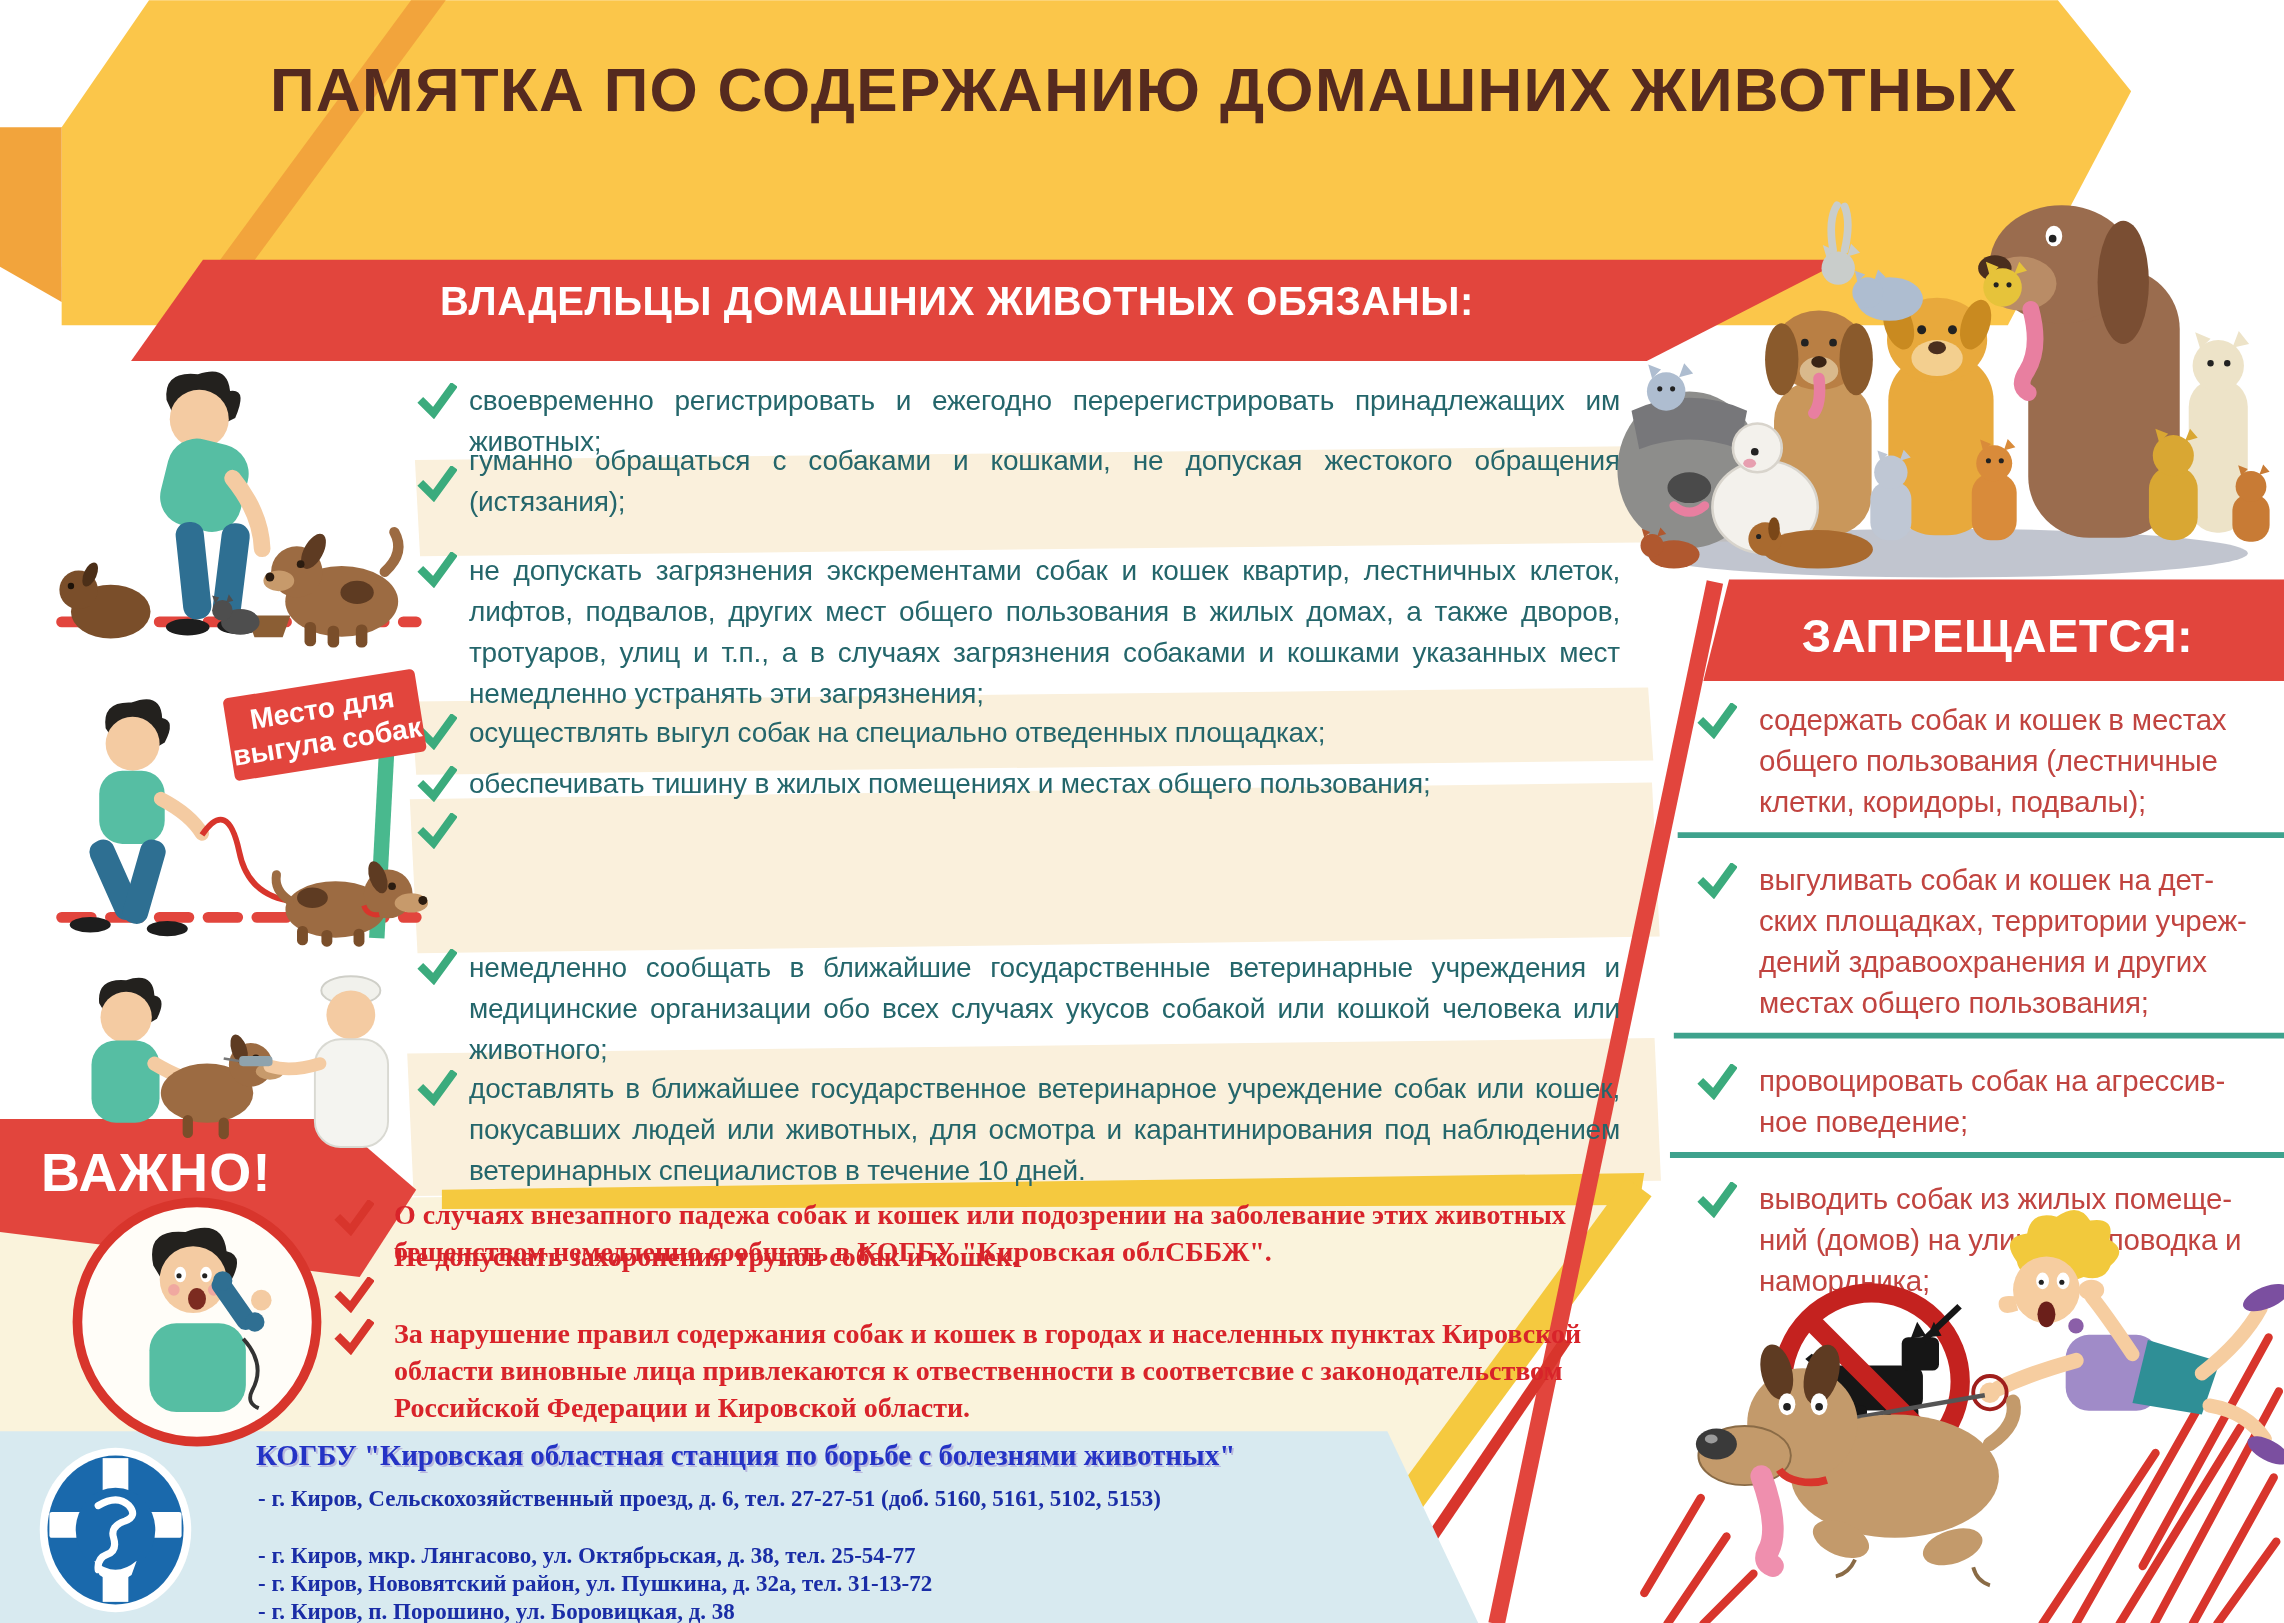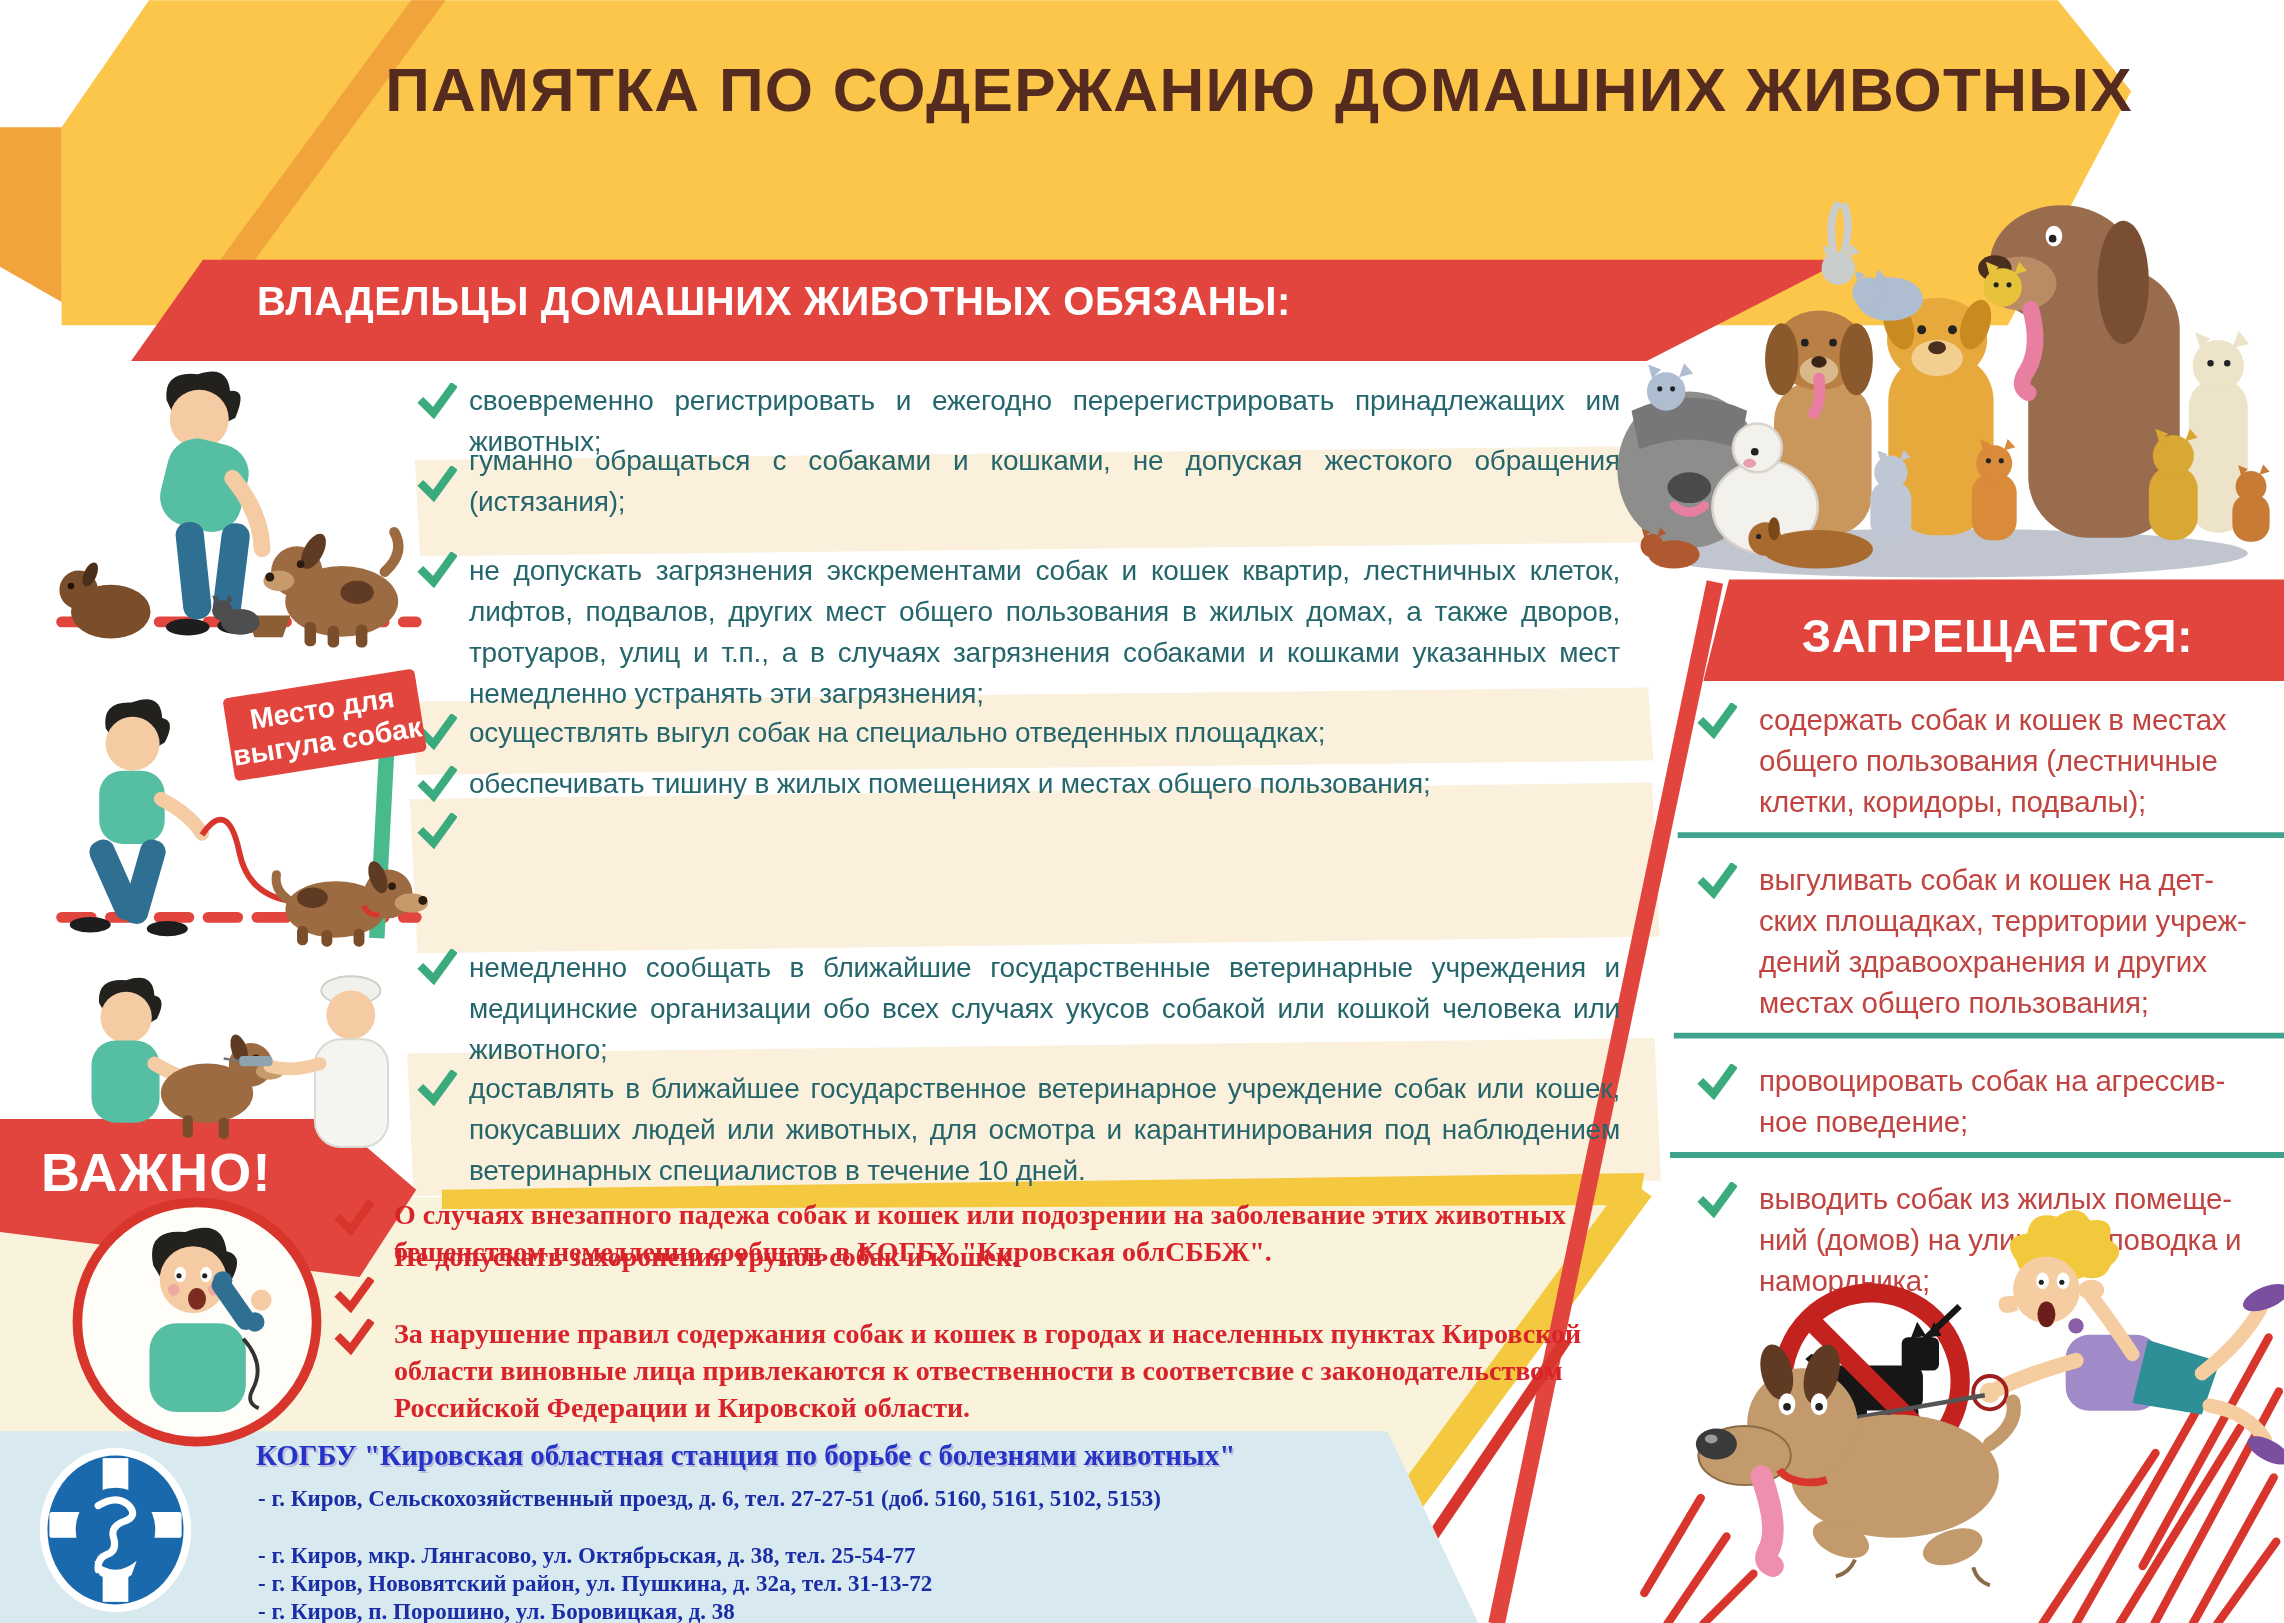--- a/index.html
+++ b/index.html
@@ -3,25 +3,25 @@
 <meta charset="utf-8">
 <style>
   html,body{margin:0;padding:0;background:#e8e8e8;}
   #poster{
     position:relative;width:2284px;height:1624px;background:#ffffff;
     overflow:hidden;font-family:"Liberation Sans",sans-serif;
   }
   .bg-svg{position:absolute;left:0;top:0;z-index:0;}
   .layer{position:absolute;z-index:2;}
   .page-title{
-    left:270px;top:54px;width:1863px;text-align:right;
+    left:270px;top:54px;width:1863px;text-align:left;
     font-weight:bold;font-size:62px;letter-spacing:1.3px;color:#552A1F;
   }
   .ob-banner-text{
-    left:257px;top:279px;width:1400px;text-align:left;
+    left:257px;top:279px;width:1400px;text-align:center;
     font-weight:bold;font-size:40px;letter-spacing:0.6px;color:#ffffff;
   }
   .ob-item{
     left:469px;width:1151px;font-size:28px;line-height:41px;
     letter-spacing:-0.2px;color:#24666B;text-align:justify;
   }
   .chk{position:absolute;width:40px;height:37px;}
   .chk-green{color:#3BAB7D;}
   .chk-red{color:#D8352C;}
   .zapr-title{

